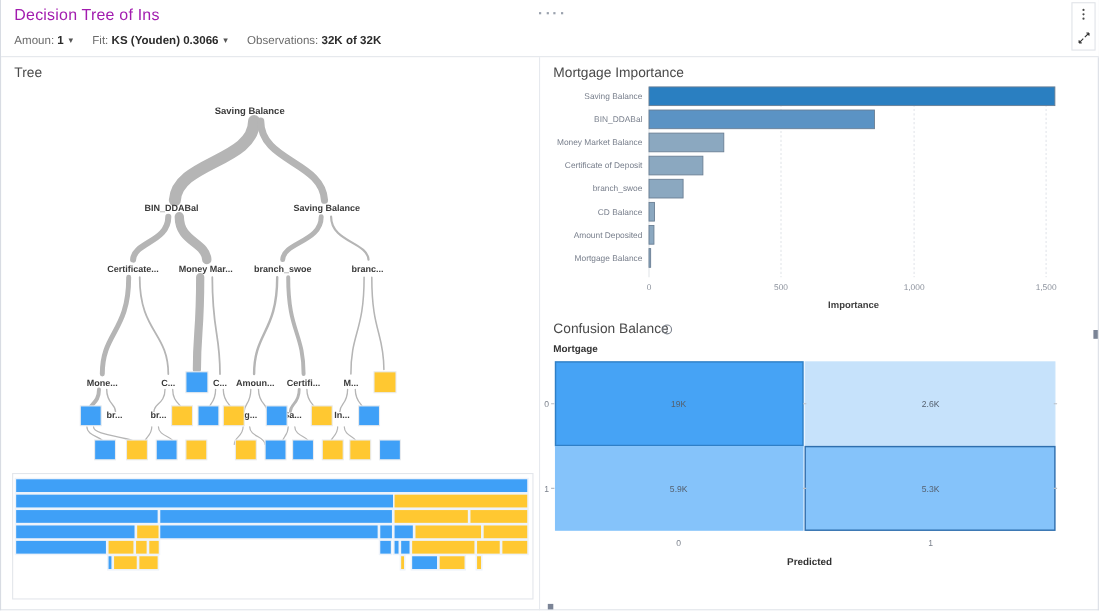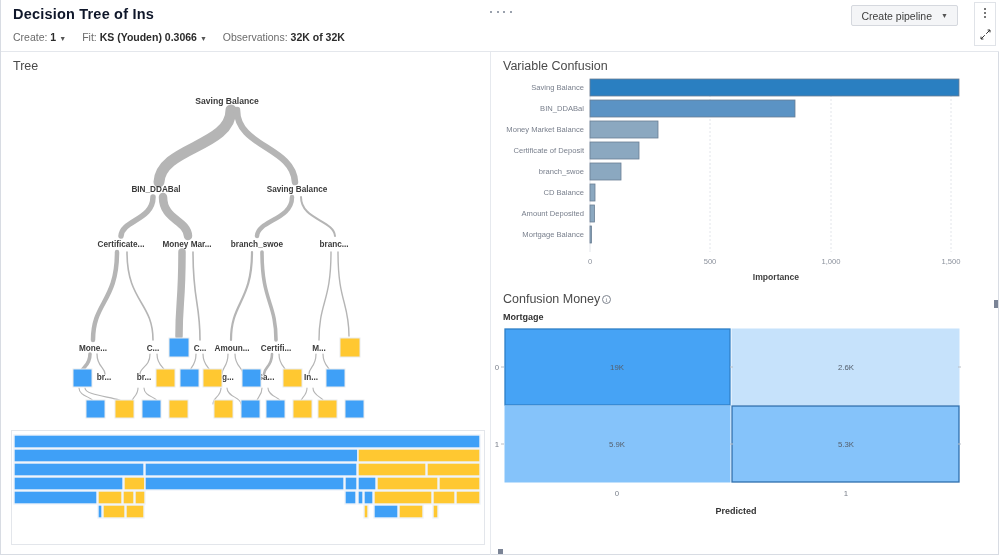--- a/index.html
+++ b/index.html
@@ -19,21 +19,21 @@
   }
 
   
   #header {
     position: absolute; left: 0; top: 0; width: 999px; height: 52px;
     background: #fff;
     border-bottom: 1px solid #e4e7ec;
   }
   #title {
     position: absolute; left: 12px; top: 6px;
-    font-size: 14.5px; color: #0f172a; font-weight: 700;
+    font-size: 14.5px; color: #a21caf; font-weight: 400;
     letter-spacing: .2px;
   }
   #metabar {
     position: absolute; left: 12px; top: 31px;
     font-size: 10.5px; color: #6b6b6b;
     white-space: nowrap;
   }
   #metabar .lbl { color: #6b6b6b; }
   #metabar .val { color: #2b2b2b; font-weight: bold; }
   #metabar .grp { margin-right: 16px; display: inline-block; }
@@ -170,37 +170,33 @@
 </style>
 </head>
 <body>
 
 <div id="app">
 
   <div id="header">
     <div id="title">Decision Tree of Ins</div>
 
     <div id="metabar">
-      <span class="grp"><span class="lbl">Create:</span>
+      <span class="grp"><span class="lbl">Amoun:</span>
         <span class="val">1</span><span class="caret">▼</span></span><span class="grp"><span class="lbl">Fit:</span>
         <span class="val">KS (Youden) 0.3066</span><span class="caret">▼</span></span><span class="grp"><span class="lbl">Observations:</span>
         <span class="val">32K of 32K</span></span>
     </div>
 
     <div id="grip">
       <i></i>
         <i></i>
         <i></i>
         <i></i>
     </div>
 
-    <div id="create-pipeline">
-      <span>Create pipeline</span>
-      <span class="caret">▼</span>
-    </div>
 
     <div id="side-tools">
       <span class="kebab">
           <i></i>
           <i></i>
           <i></i>
         </span>
       <span class="expand-ico">
         <svg width="11" height="11" viewBox="0 0 11 11">
           <path d="M10 1 L6.2 4.8 M10 1 L10 3.4 M10 1 L7.6 1" stroke="#333" stroke-width="1" fill="none"></path>
@@ -365,21 +361,21 @@
         <rect class="ice" x="114" y="74" width="18" height="13" fill="#ffc831"></rect>
         <rect class="ice" x="352" y="74" width="4" height="13" fill="#ffc831"></rect>
         <rect class="ice" x="362" y="74" width="24" height="13" fill="#3fa0f7"></rect>
         <rect class="ice" x="387" y="74" width="24" height="13" fill="#ffc831"></rect>
         <rect class="ice" x="421" y="74" width="5" height="13" fill="#ffc831"></rect>
       </g>
     </svg>
   </div>
 
   <div id="vi-panel">
-    <div class="panel-title" id="vi-title">Variable Confusion</div>
+    <div class="panel-title" id="vi-title">Mortgage Importance</div>
 
     <svg id="vi-svg" width="509" height="233">
 
       <g>
         <line class="vi-grid" x1="99" y1="27" x2="99" y2="200"></line>
         <line class="vi-grid" x1="219" y1="27" x2="219" y2="200" stroke-dasharray="2,2"></line>
         <line class="vi-grid" x1="340" y1="27" x2="340" y2="200" stroke-dasharray="2,2"></line>
         <line class="vi-grid" x1="460" y1="27" x2="460" y2="200" stroke-dasharray="2,2"></line>
       </g>
 
@@ -411,21 +407,21 @@
         <text class="vi-tick" x="340" y="212">1,000</text>
         <text class="vi-tick" x="460" y="212">1,500</text>
       </g>
 
       <text class="vi-axis-label" x="285" y="228">Importance</text>
     </svg>
     <div id="right-nub"></div>
   </div>
 
   <div id="cm-panel">
-    <div class="panel-title" id="cm-title">Confusion Money</div>
+    <div class="panel-title" id="cm-title">Confusion Balance</div>
     <div id="cm-info">i</div>
     <div id="cm-observed">Mortgage</div>
 
     <svg id="cm-svg" width="509" height="260">
 
       <rect x="14" y="43" width="225" height="76" fill="#46a3f5" stroke="#2f7fc6" stroke-width="1.3"></rect>
       <rect x="241" y="43" width="227" height="76" fill="#c6e2fb" stroke="#c6e2fb" stroke-width="1"></rect>
 
       <rect x="14" y="120" width="225" height="76" fill="#85c3fa" stroke="#85c3fa" stroke-width="1"></rect>
       <rect x="241" y="120" width="227" height="76" fill="#85c3fa" stroke="#2f6fae" stroke-width="1.3"></rect>

